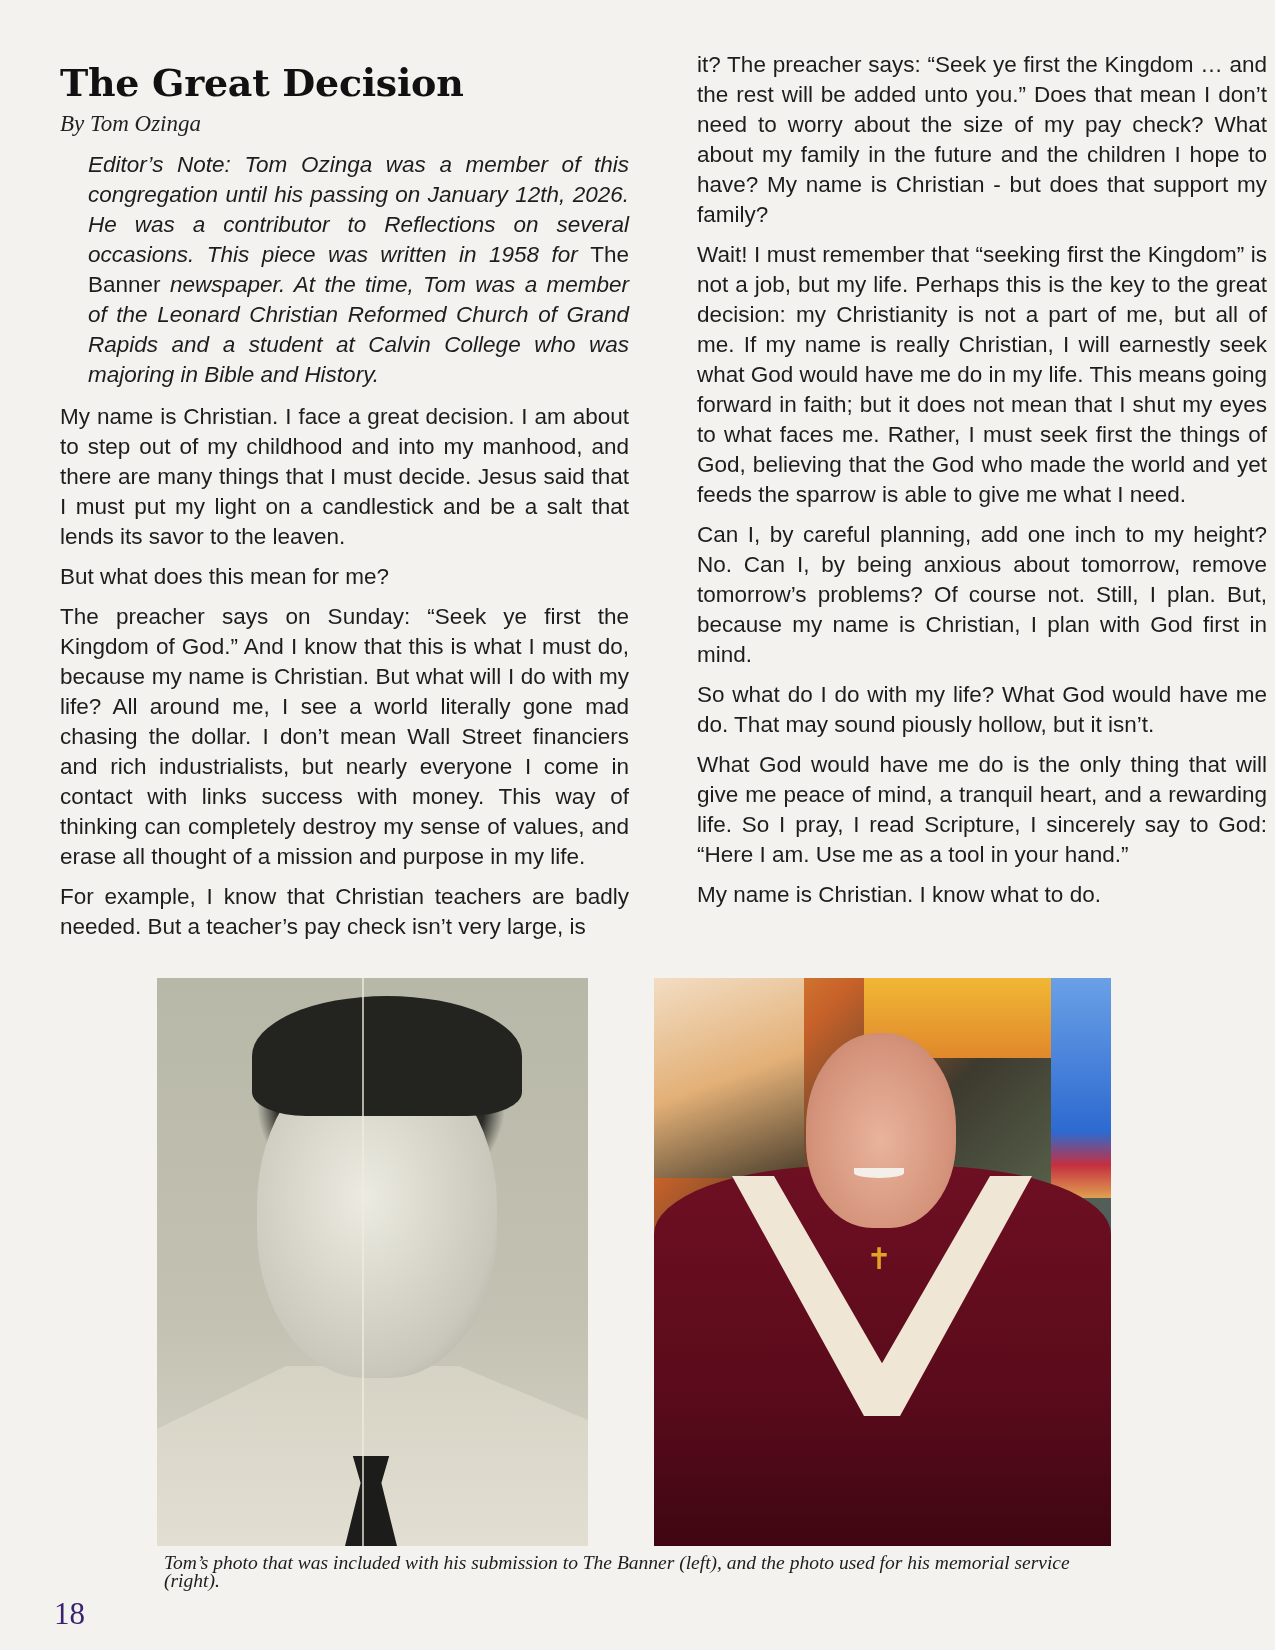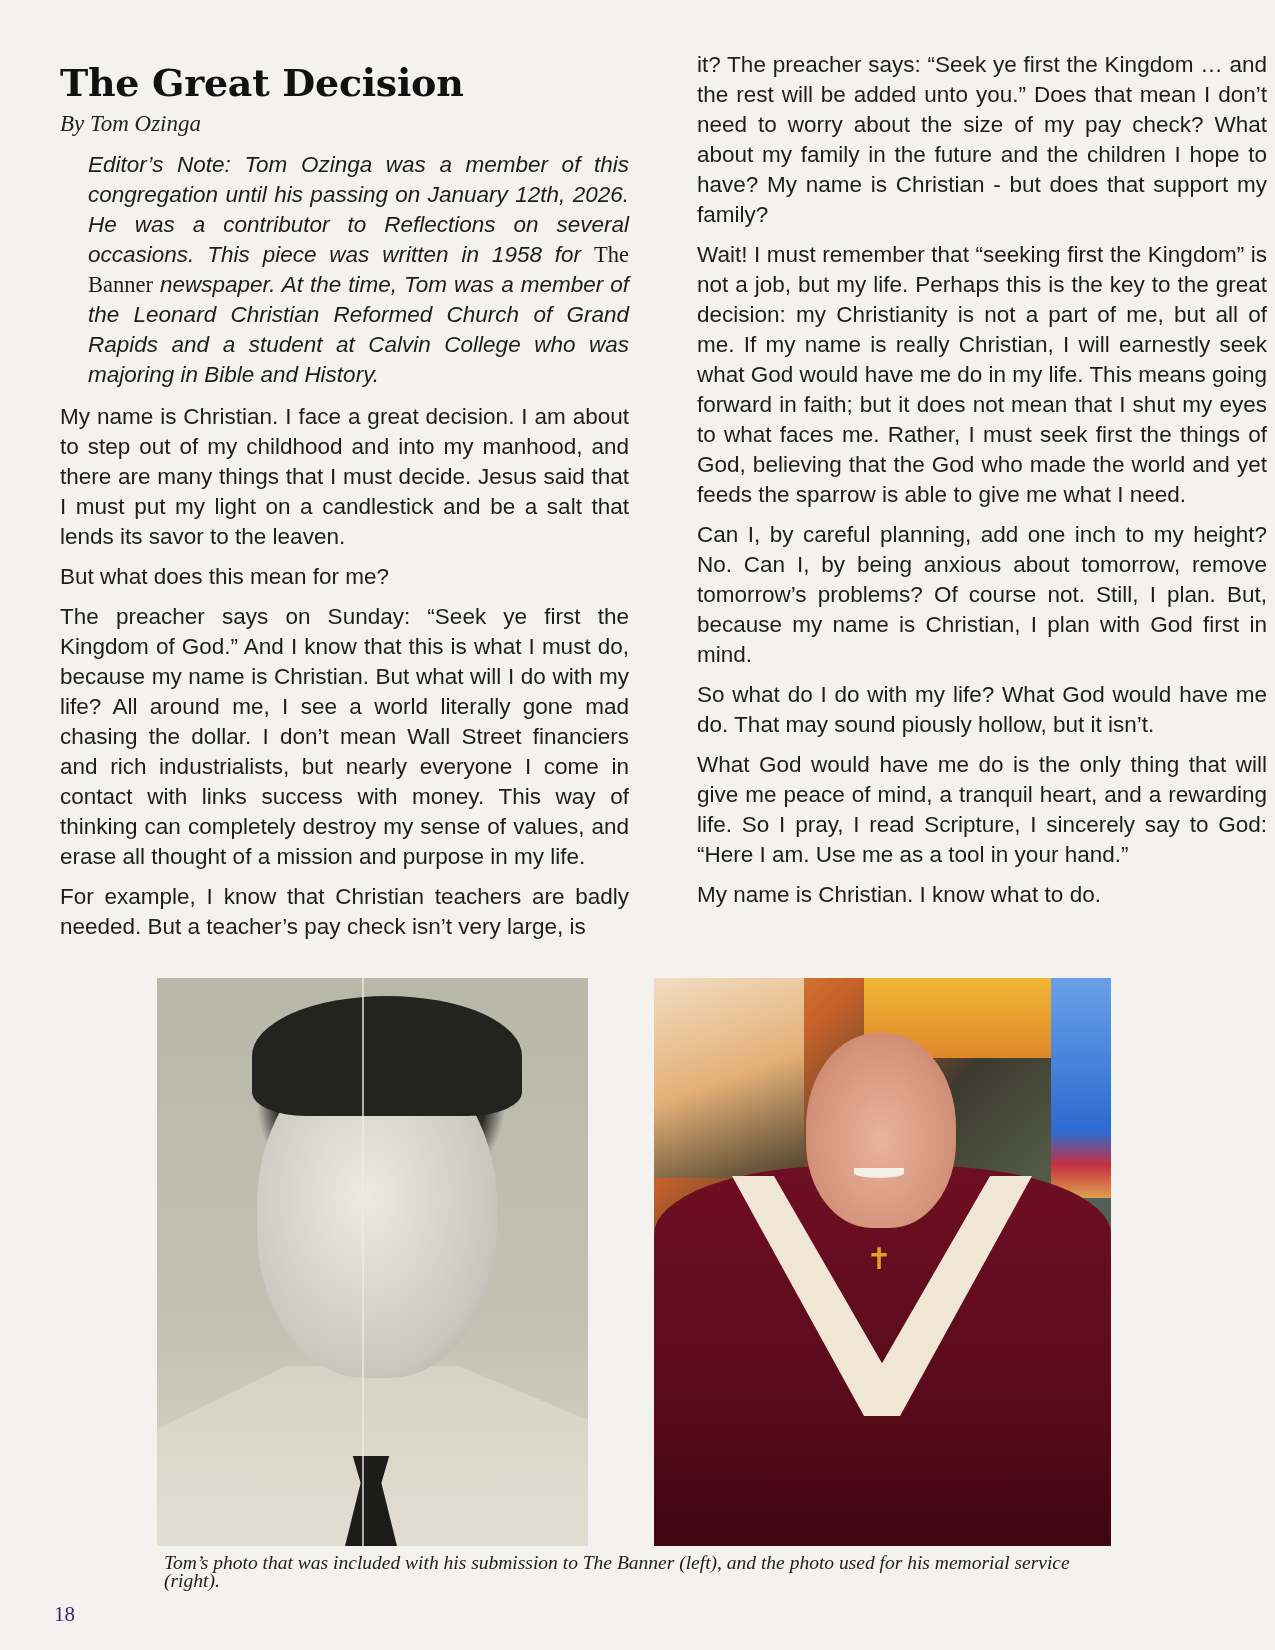--- a/index.html
+++ b/index.html
@@ -45,21 +45,21 @@
       color: #222;
     }
     .editor-note {
       margin: 0 0 12px 28px;
       font-style: italic;
       font-size: 22.5px;
       line-height: 30px;
       text-align: justify;
       color: #1d1d1d;
     }
-    .editor-note .upright { font-style: normal; font-family: Liberation Serif, serif; }
+    .editor-note .upright { font-style: normal; }
     p.body {
       margin: 0 0 10px 0;
       font-size: 22.5px;
       line-height: 30px;
       text-align: justify;
       color: #1d1d1d;
     }
     p.body .em { }
 
     .photo {
@@ -177,21 +177,21 @@
       font-style: italic;
       font-size: 19.5px;
       line-height: 18px;
       color: #1d1d1d;
     }
     .page-number {
       position: absolute;
       left: 54px;
       top: 1596px;
       font-family: "Liberation Serif", "DejaVu Serif", serif;
-      font-size: 21px;
+      font-size: 31px;
       line-height: 36px;
       color: #3a2470;
     }
   </style>
 </head>
 <body>
 
 <div class="page">
 
   <div class="col col-left">

